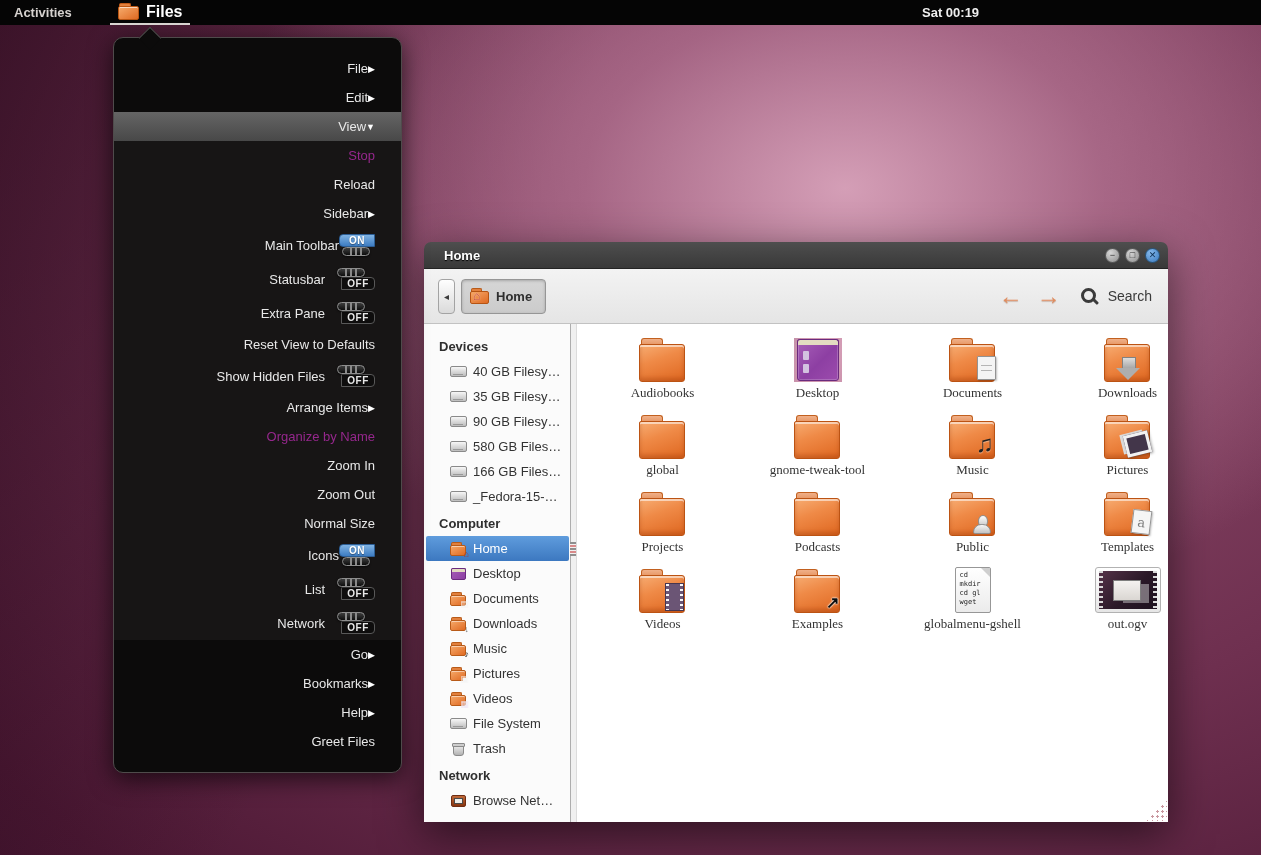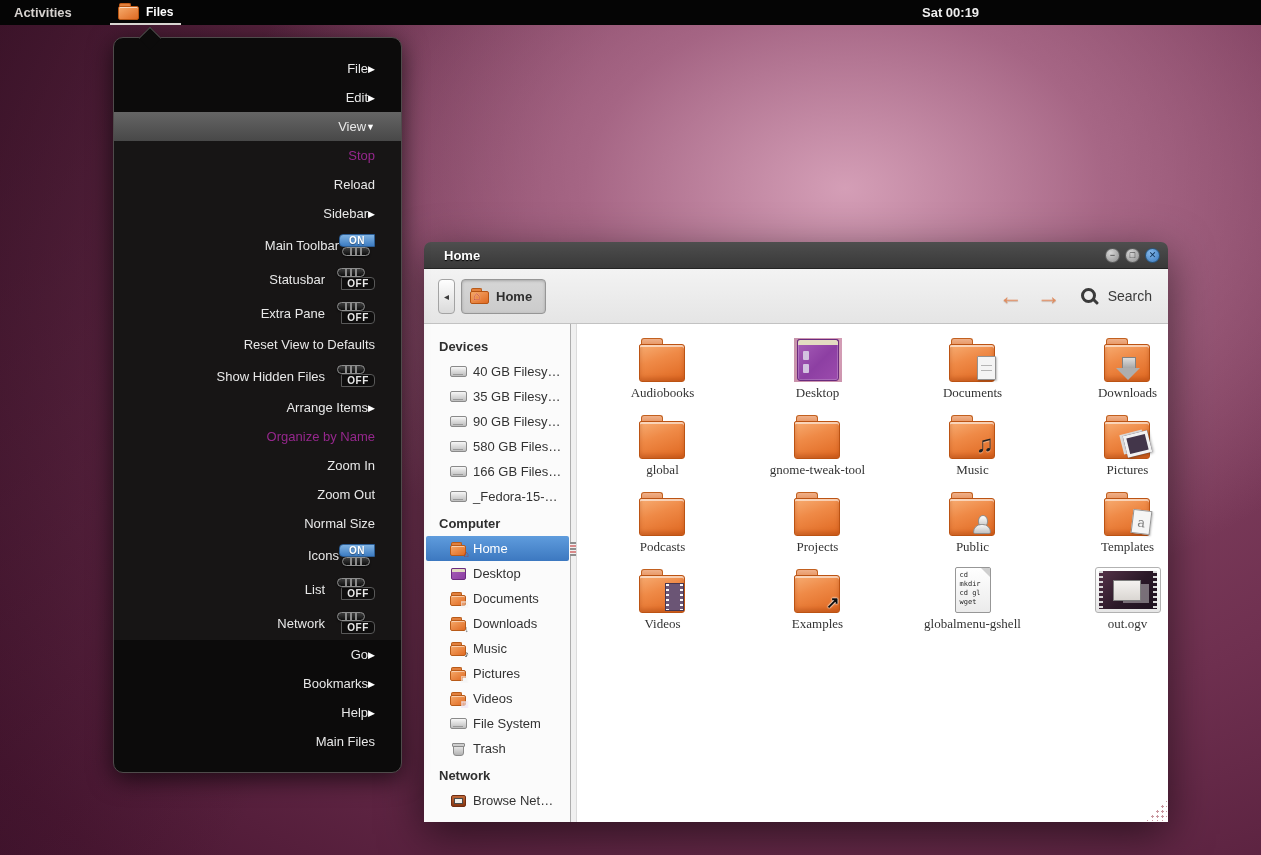--- a/index.html
+++ b/index.html
@@ -8,21 +8,21 @@
     background:
       radial-gradient(1000px 700px at 67% 22%, rgba(225,173,196,.85) 0%, rgba(186,122,153,.65) 26%, rgba(0,0,0,0) 62%),
       linear-gradient(115deg, rgba(30,6,20,.5) 0%, rgba(0,0,0,0) 38%),
       radial-gradient(1500px 1100px at 70% 32%, #91506e 0%, #6f3050 42%, #4c1834 74%, #340f28 100%);
   }
 
   
   .topbar{position:absolute;top:0;left:0;right:0;height:25px;background:#050505;color:#ddd;z-index:60;}
   .activities{position:absolute;left:14px;top:0;height:25px;line-height:25px;font-weight:bold;font-size:13px;color:#d6d2cf;}
   .appmenu{position:absolute;left:110px;top:0;height:23px;display:flex;align-items:center;gap:6px;padding:0 8px;border-bottom:2px solid #d8d4d0;}
-  .appmenu .applabel{font-weight:bold;font-size:12px;color:#fff;}
+  .appmenu .applabel{font-weight:bold;font-size:16px;color:#fff;}
   .tb-folder{position:relative;width:22px;height:17px;}
   .tb-folder:before{content:"";position:absolute;top:0;left:1px;width:10px;height:5px;background:#e2803d;border:1px solid #c05a18;border-bottom:none;border-radius:2px 2px 0 0;}
   .tb-folder:after{content:"";position:absolute;top:3px;left:0;right:1px;bottom:0;background:linear-gradient(150deg,#f6ab6c,#df6a22);border:1px solid #b85512;border-radius:2px;box-shadow:inset 0 1px 0 rgba(255,255,255,.6);}
   .clock{position:absolute;left:922px;top:0;height:25px;line-height:25px;font-weight:bold;font-size:13px;color:#eee;}
 
   
   .menu{position:absolute;left:113px;top:37px;width:289px;box-sizing:border-box;background:#0c0b0b;border:1px solid #4f4b4b;border-radius:10px;box-shadow:0 6px 24px rgba(0,0,0,.65);padding:16px 0;z-index:50;color:#e8e8e8;font-size:13px;}
   .menu-callout{position:absolute;top:-8px;left:28px;width:15px;height:15px;background:#0c0b0b;border-left:1px solid #4f4b4b;border-top:1px solid #4f4b4b;transform:rotate(45deg);}
   .mi{display:flex;align-items:center;height:29px;padding:0 26px 0 27px;box-sizing:border-box;}
   .mi.toggle-row{height:34px;}
@@ -296,27 +296,27 @@
                 <span class="fi folder-base">
                   <i class="ov ov-photo"></i>
                 </span>
               </div>
               <div class="file-label">Pictures</div>
             </div>
             <div class="file-item">
               <div class="icon-slot">
                 <span class="fi folder-base"></span>
               </div>
+              <div class="file-label">Projects</div>
+            </div>
+            <div class="file-item">
+              <div class="icon-slot">
+                <span class="fi folder-base"></span>
+              </div>
               <div class="file-label">Podcasts</div>
-            </div>
-            <div class="file-item">
-              <div class="icon-slot">
-                <span class="fi folder-base"></span>
-              </div>
-              <div class="file-label">Projects</div>
             </div>
             <div class="file-item">
               <div class="icon-slot">
                 <span class="fi folder-base">
                   <i class="ov ov-person"></i>
                 </span>
               </div>
               <div class="file-label">Public</div>
             </div>
             <div class="file-item">
@@ -484,17 +484,17 @@
       </div>
       <div class="mi">
         <span class="lbl">Bookmarks</span>
         <span class="ar">▶</span>
       </div>
       <div class="mi">
         <span class="lbl">Help</span>
         <span class="ar">▶</span>
       </div>
       <div class="mi">
-        <span class="lbl">Main Files</span>
+        <span class="lbl">Greet Files</span>
       </div>
     </div>
 
 </div>
 
 </body></html>

